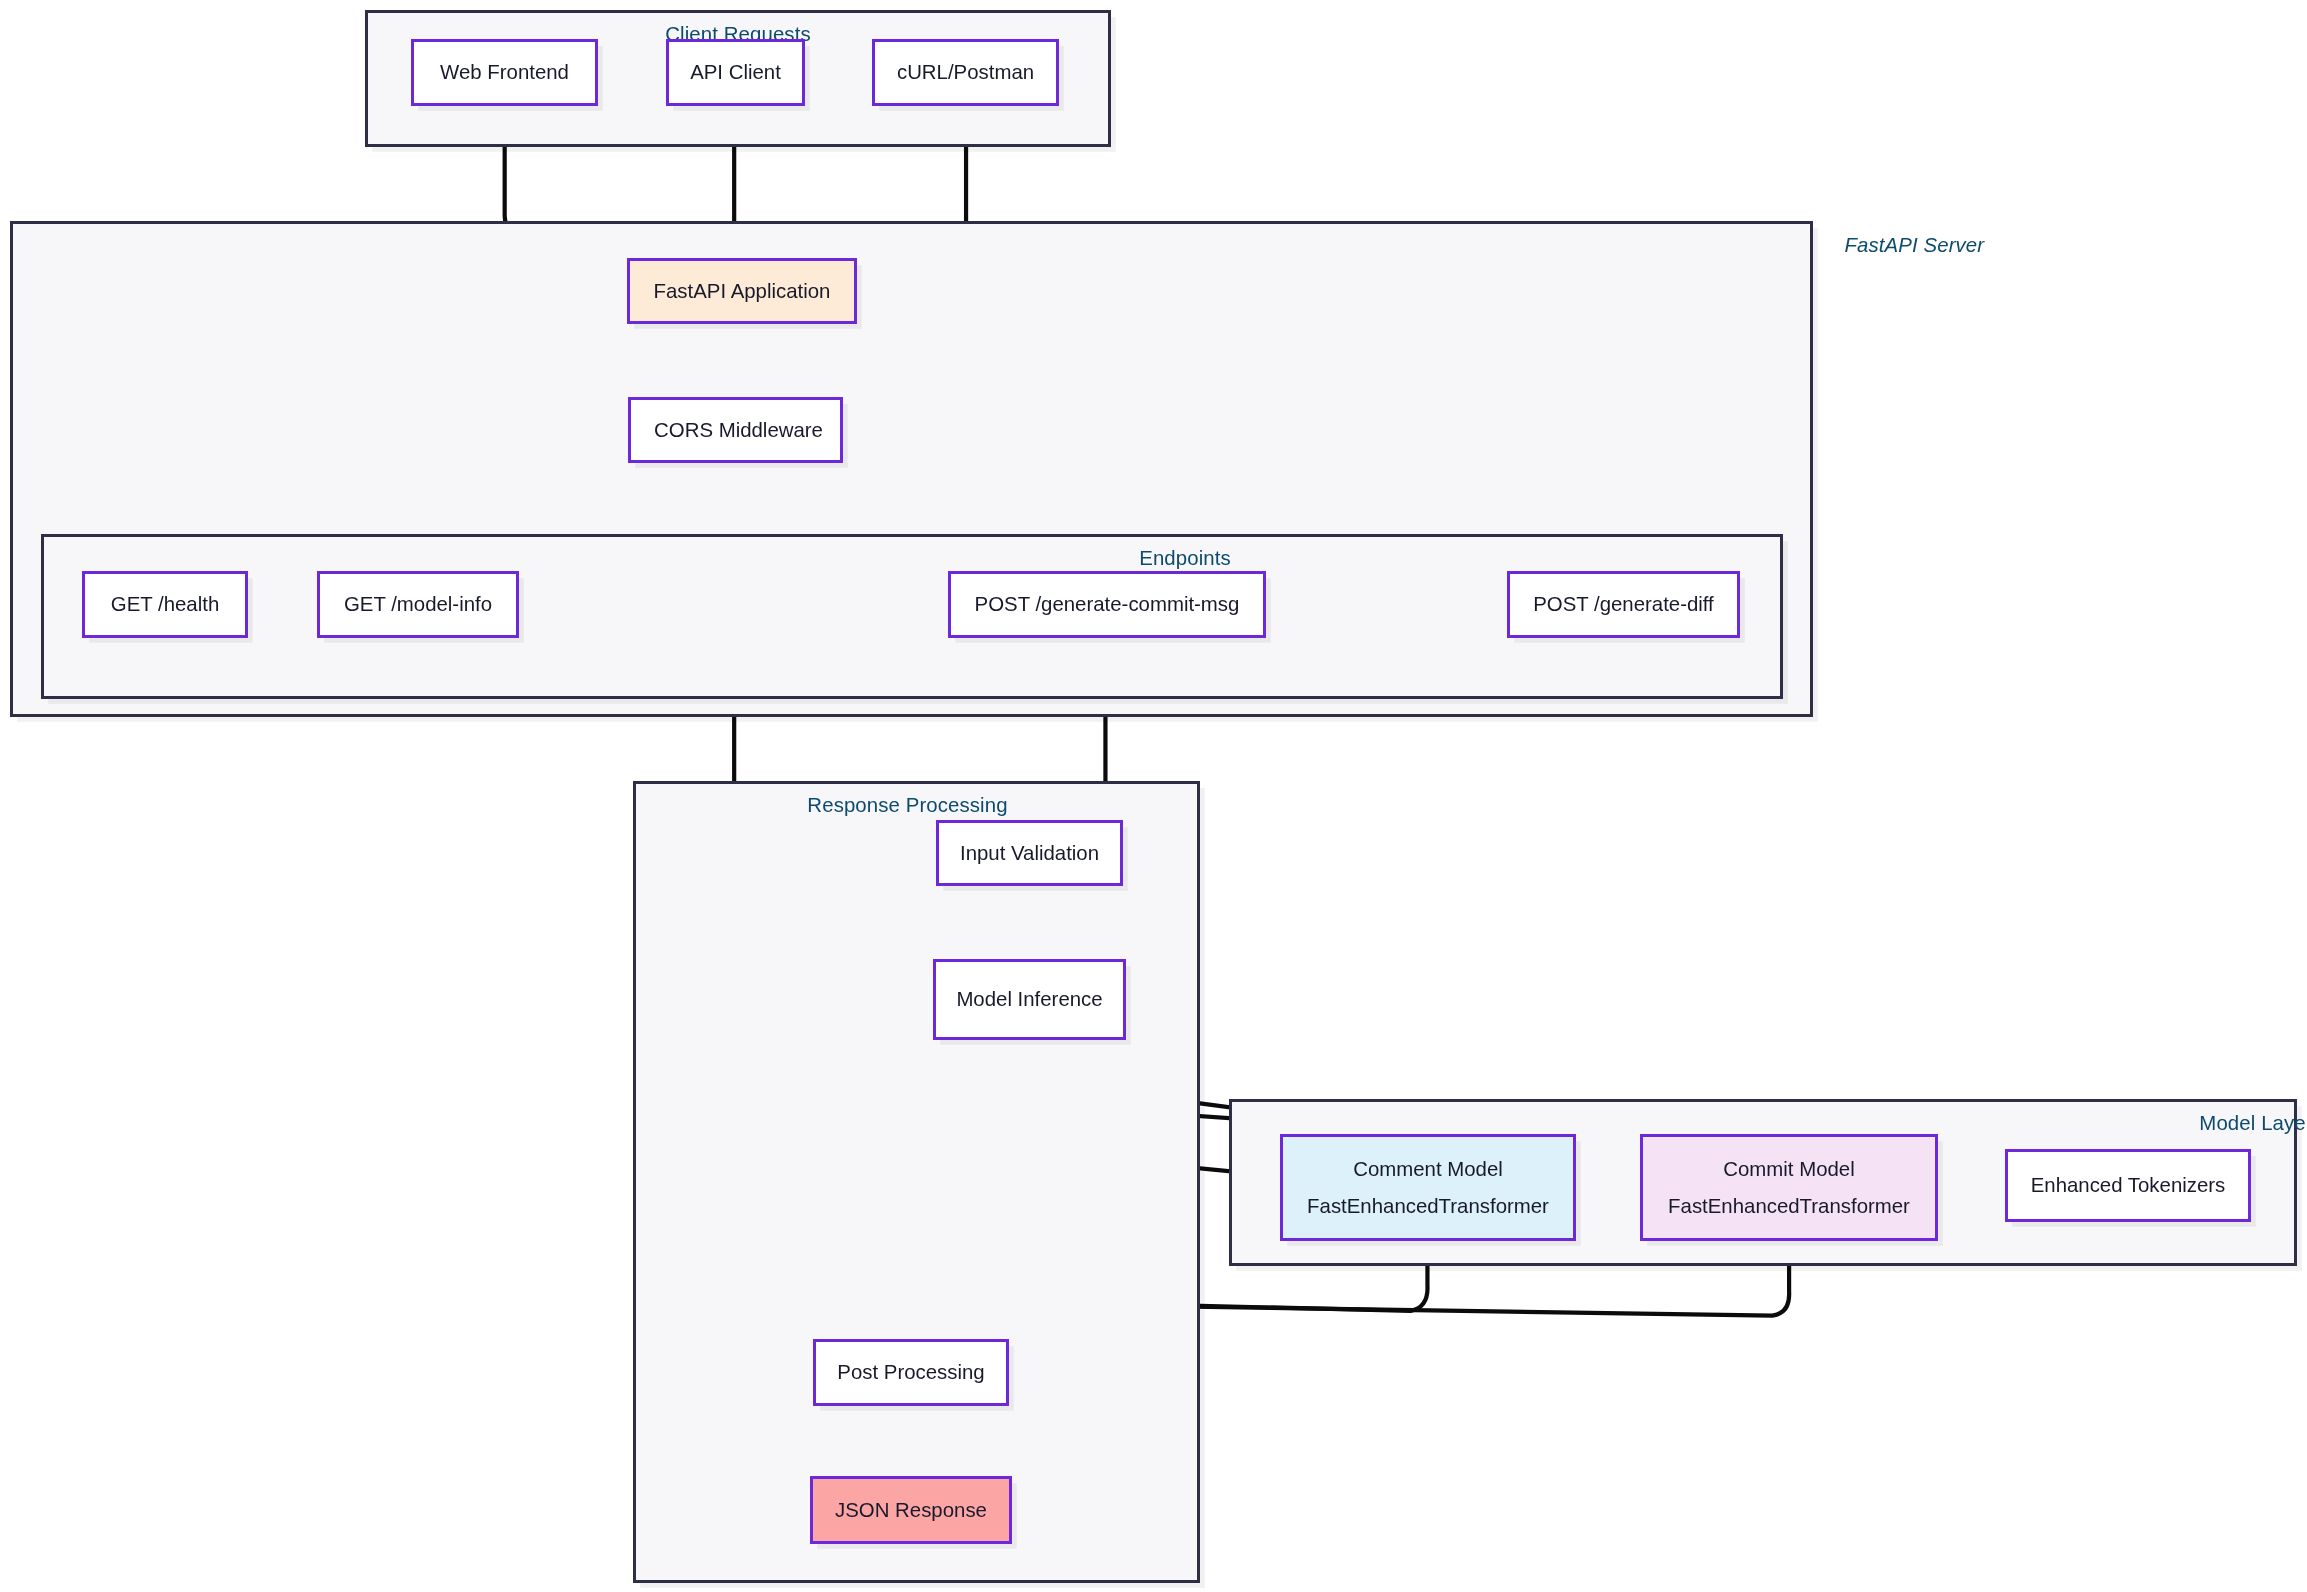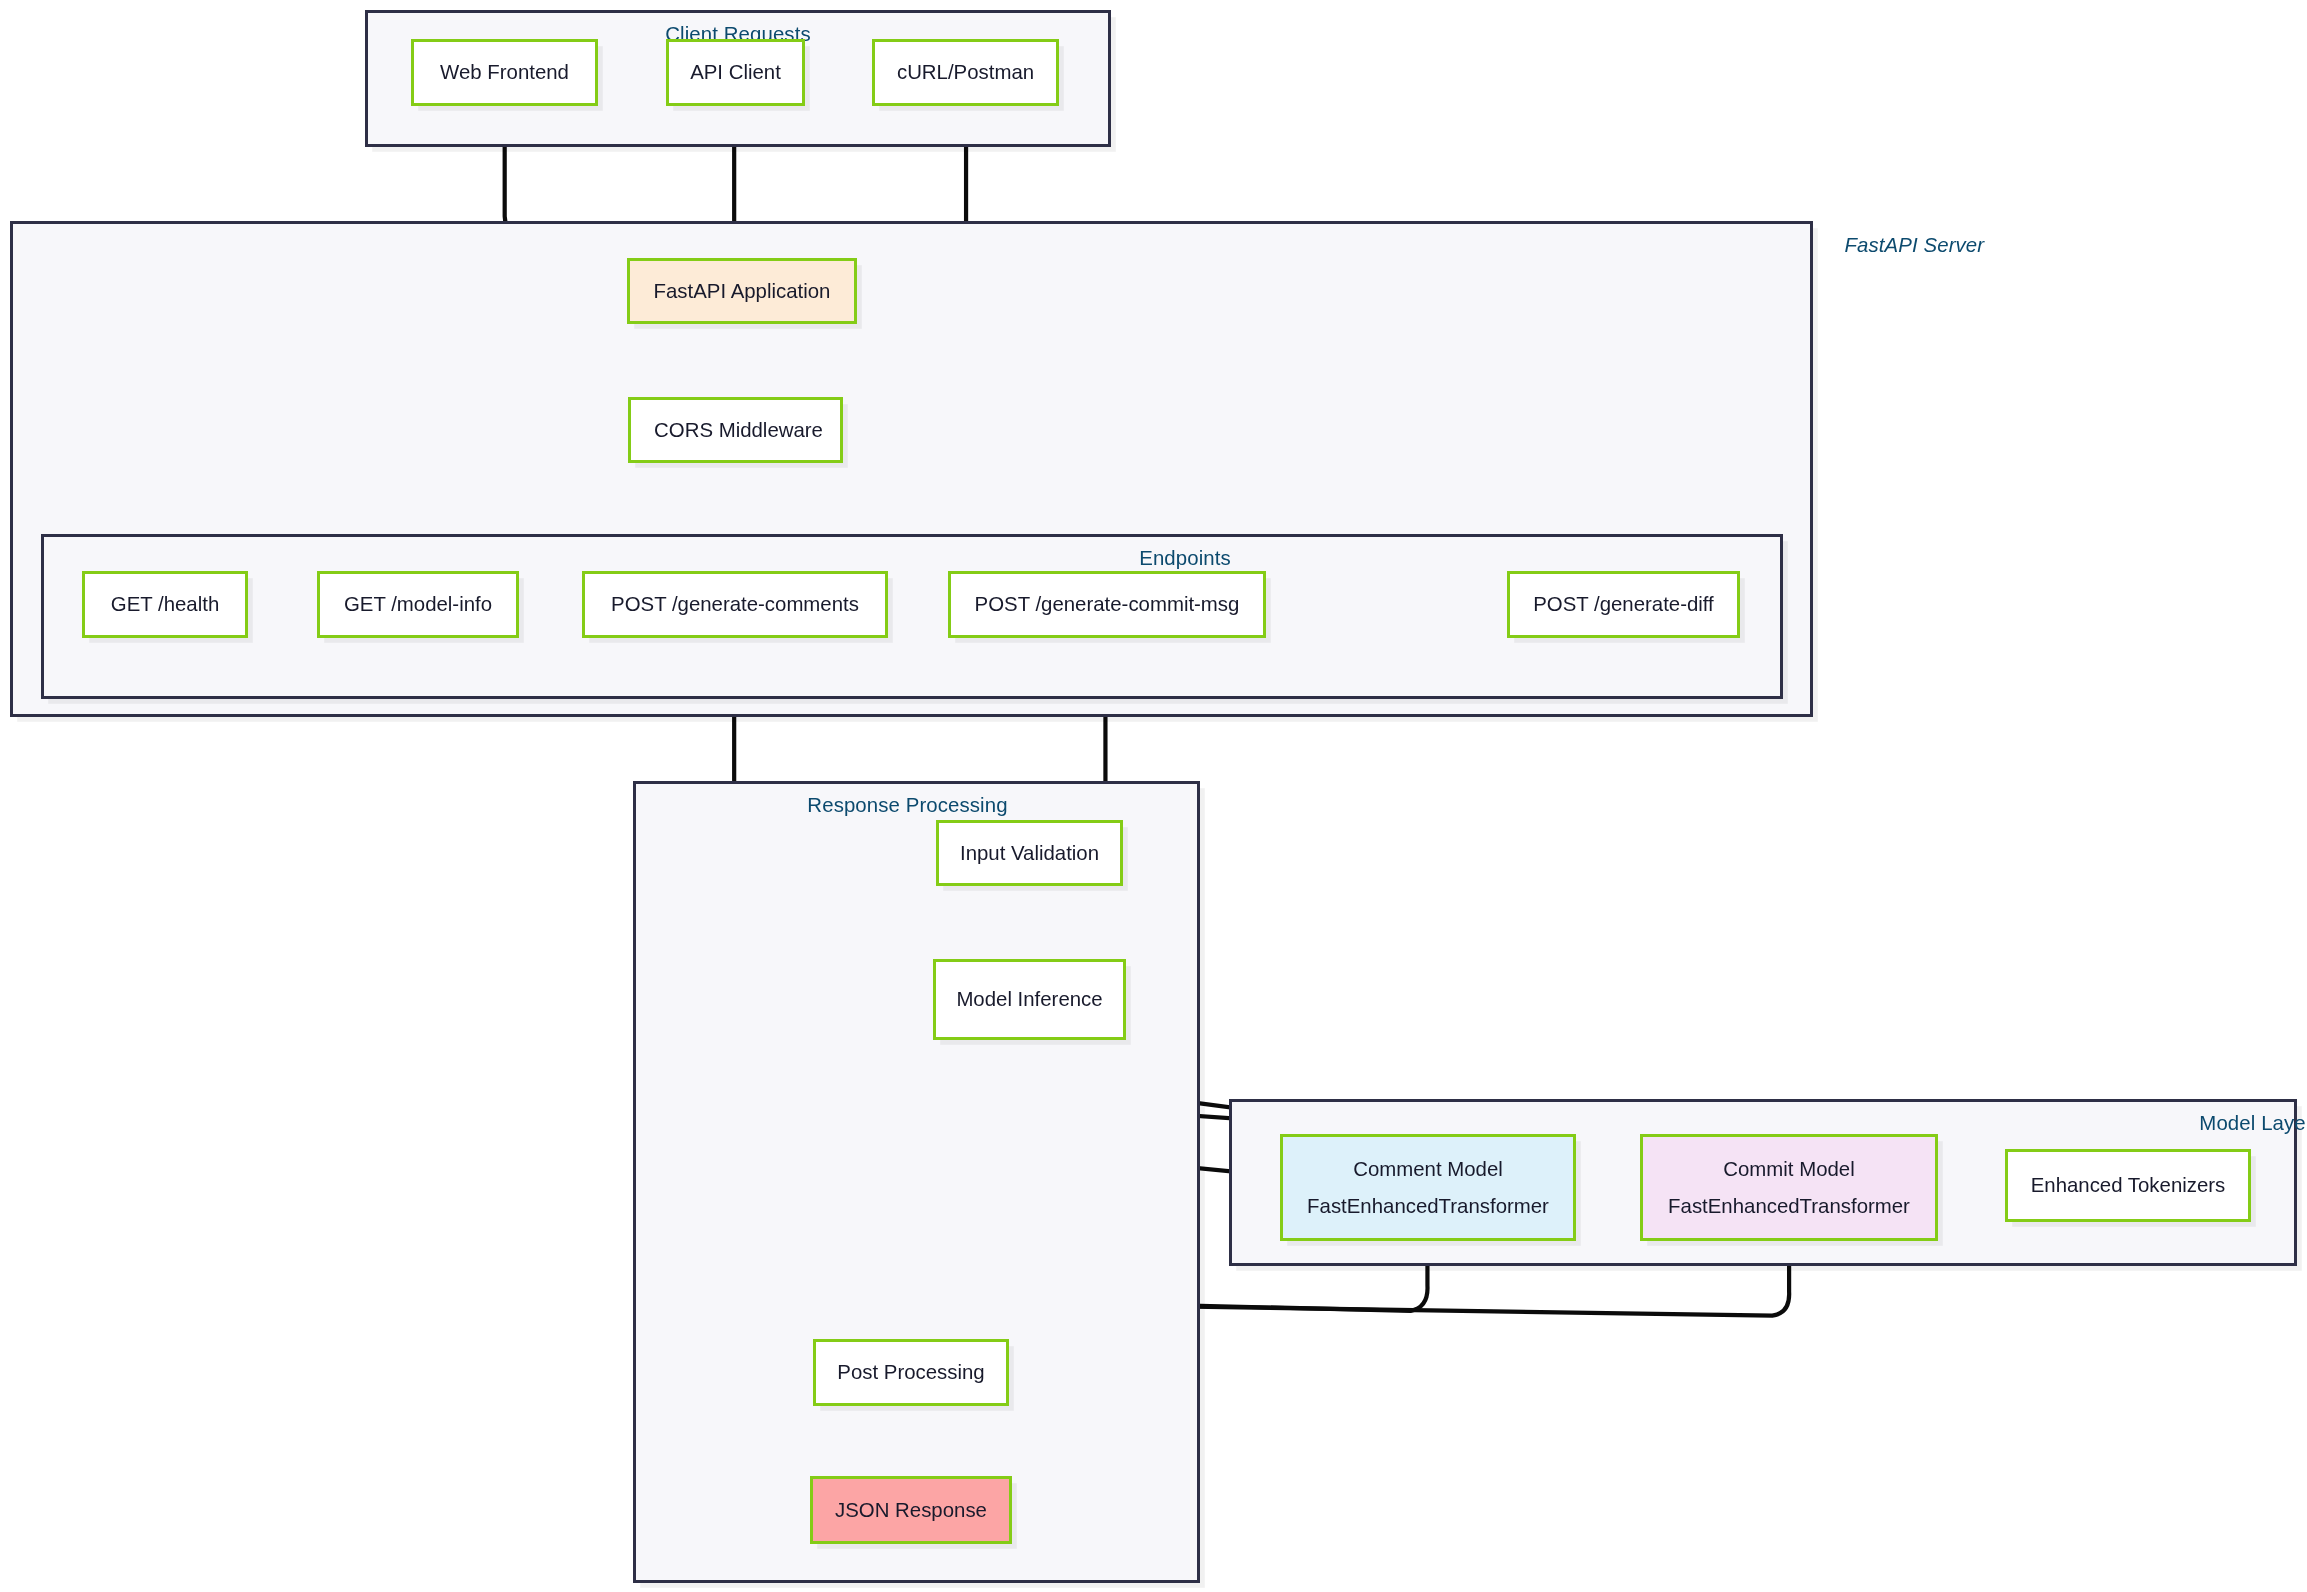--- a/index.html
+++ b/index.html
@@ -42,21 +42,21 @@
     font-size: 20.4px;
     color: #0c4a6e;
     letter-spacing: 0.1px;
     white-space: nowrap;
   }
   
   .node {
     position: absolute;
     box-sizing: border-box;
     background: #ffffff;
-    border: 3px solid #84cc16;
+    border: 3px solid #6d28d9;
     display: flex;
     flex-direction: column;
     align-items: center;
     justify-content: center;
     text-align: center;
     color: #181a2c;
     font-size: 20.4px;
     line-height: 1.18;
     box-shadow: 6px 6px 0 -1.2px rgba(0,0,0,0.055);
   }
@@ -141,23 +141,20 @@
   <div class="cluster" style="left:41px; top:534px; width:1742px; height:165px;">
     <div class="cluster-title" style="transform:translateX(273px);">Endpoints</div>
   </div>
 
   <div class="node" style="left:82px; top:571px; width:166px; height:67px;">
     <span>GET /health</span>
   </div>
   <div class="node" style="left:317px; top:571px; width:202px; height:67px;">
     <span>GET /model-info</span>
   </div>
-  <div class="node" style="left:582px; top:571px; width:306px; height:67px;">
-    <span>POST /generate-comments</span>
-  </div>
   <div class="node" style="left:948px; top:571px; width:318px; height:67px;">
     <span>POST /generate-commit-msg</span>
   </div>
   <div class="node" style="left:1507px; top:571px; width:233px; height:67px;">
     <span>POST /generate-diff</span>
   </div>
 
   <div class="cluster" style="left:633px; top:781px; width:567px; height:802px;">
     <div class="cluster-title" style="transform:translateX(-9px);">Response Processing</div>
   </div>

